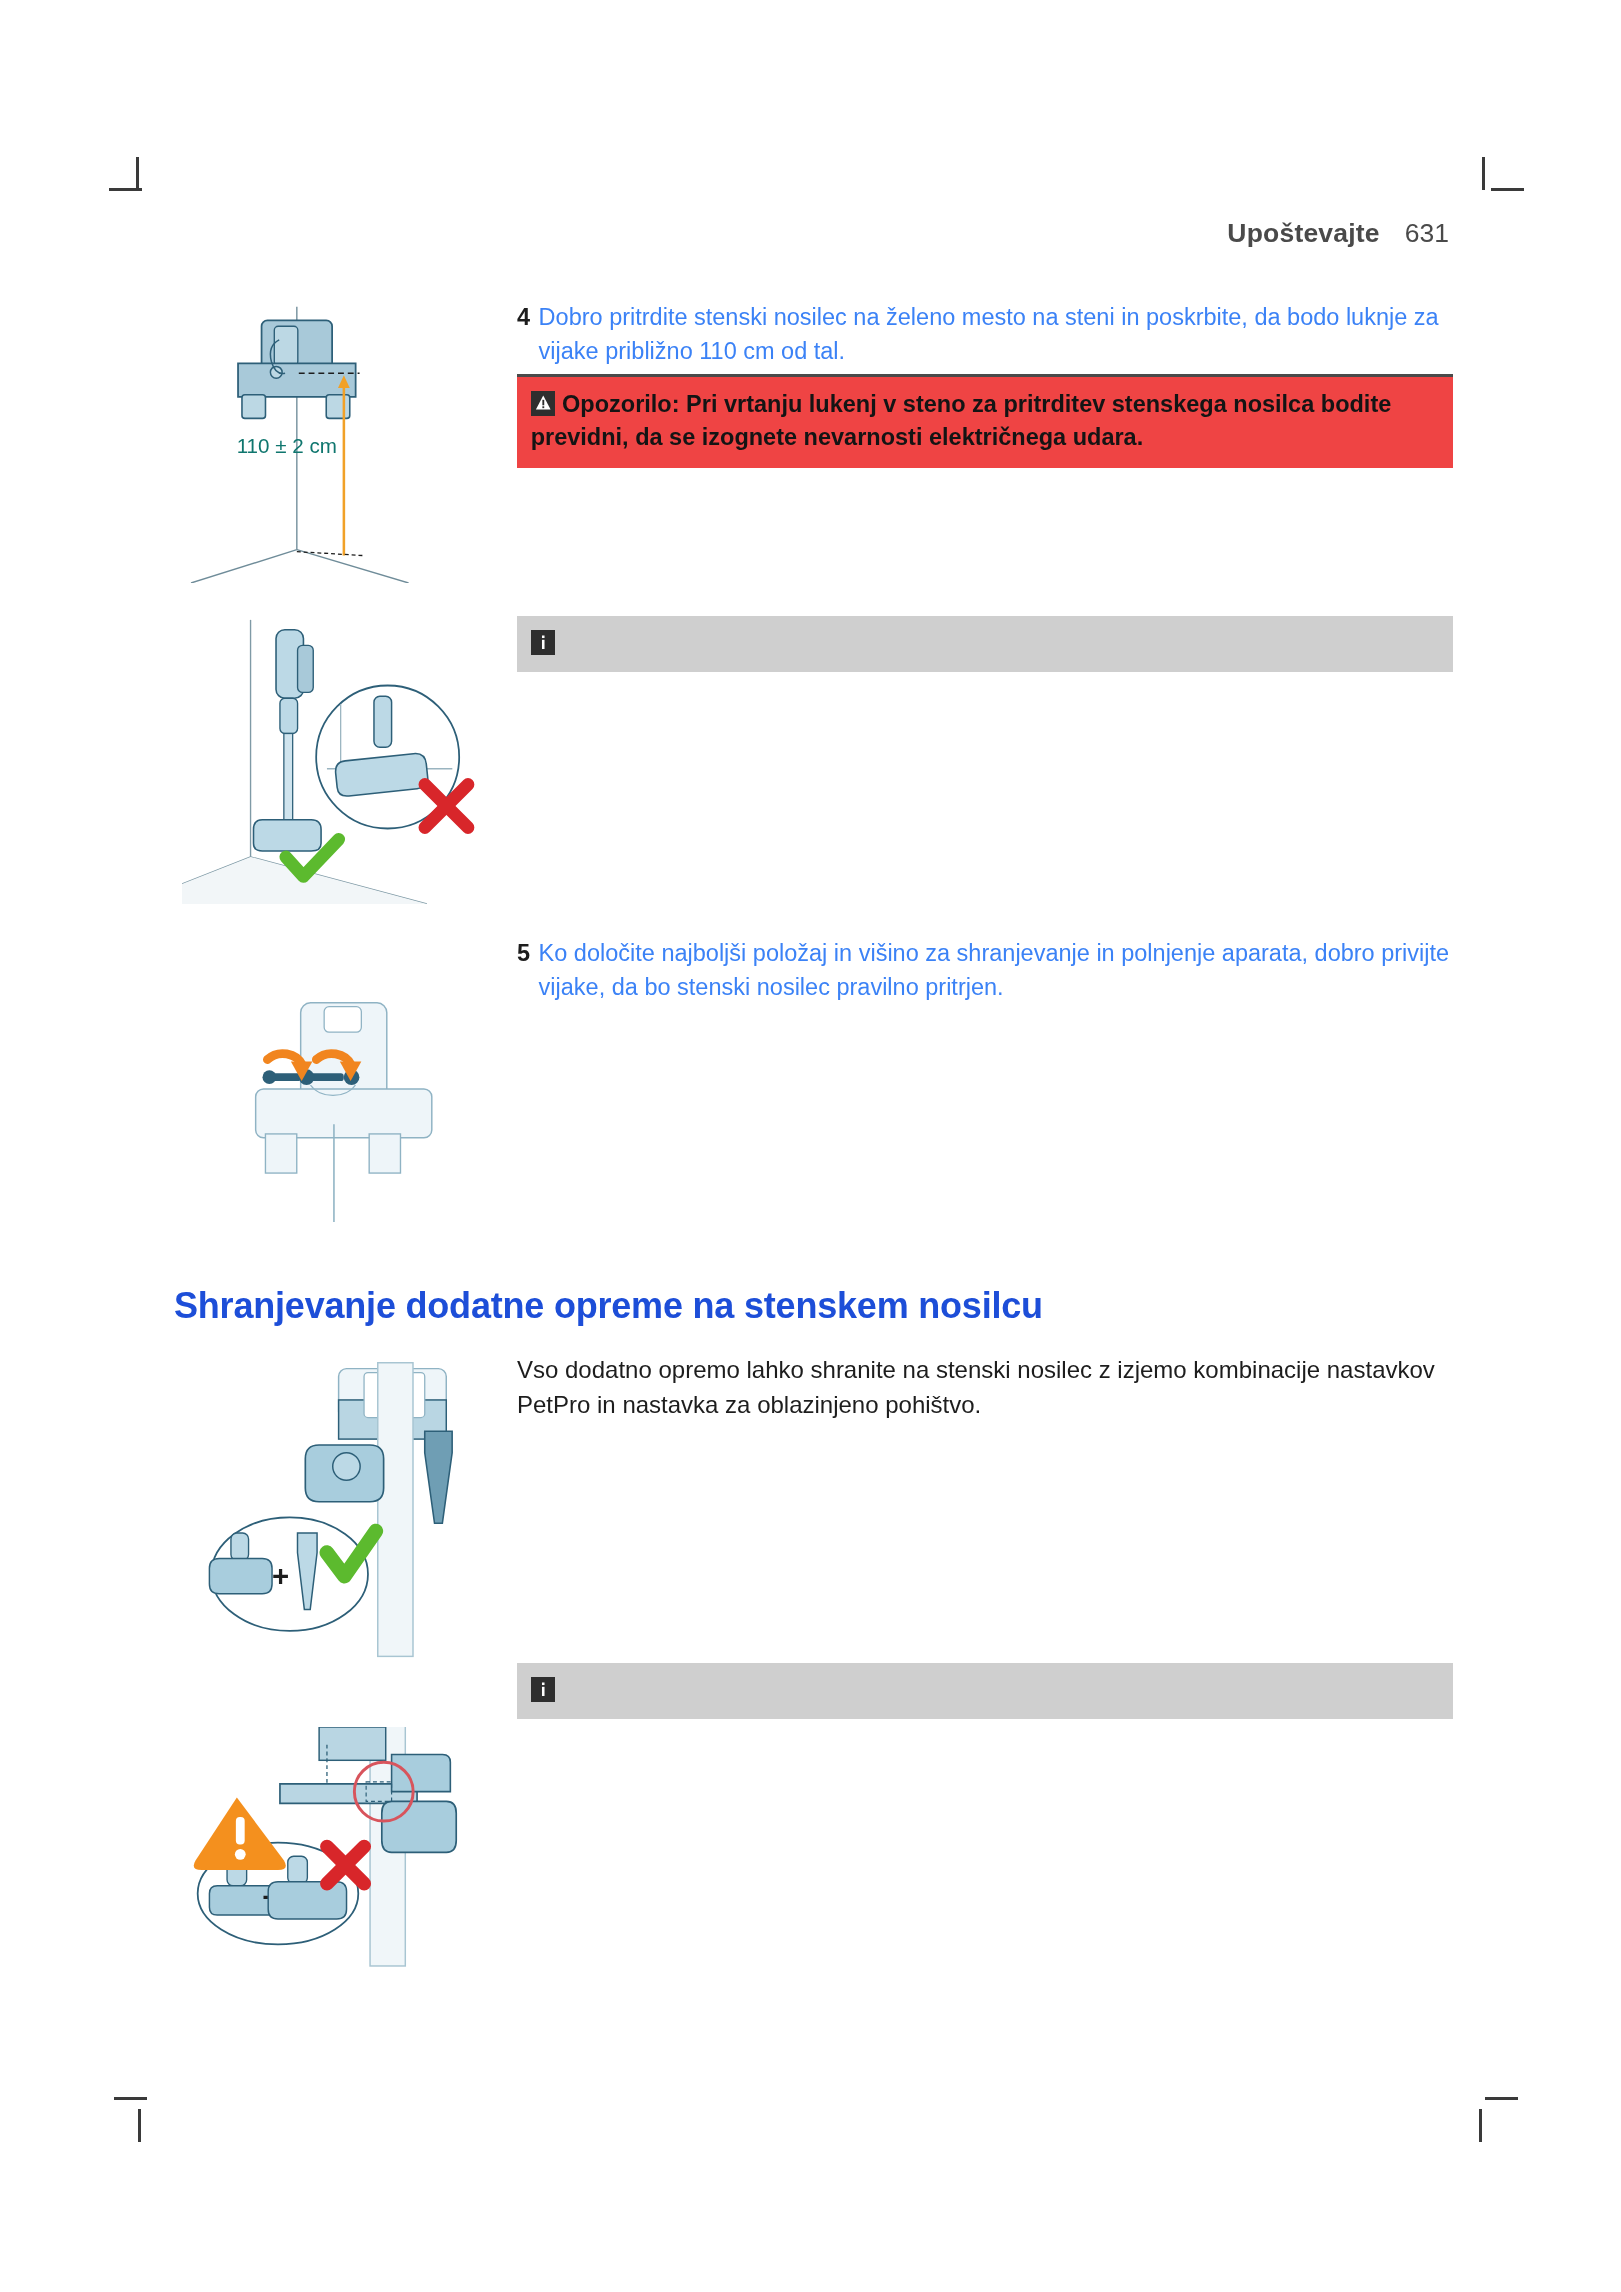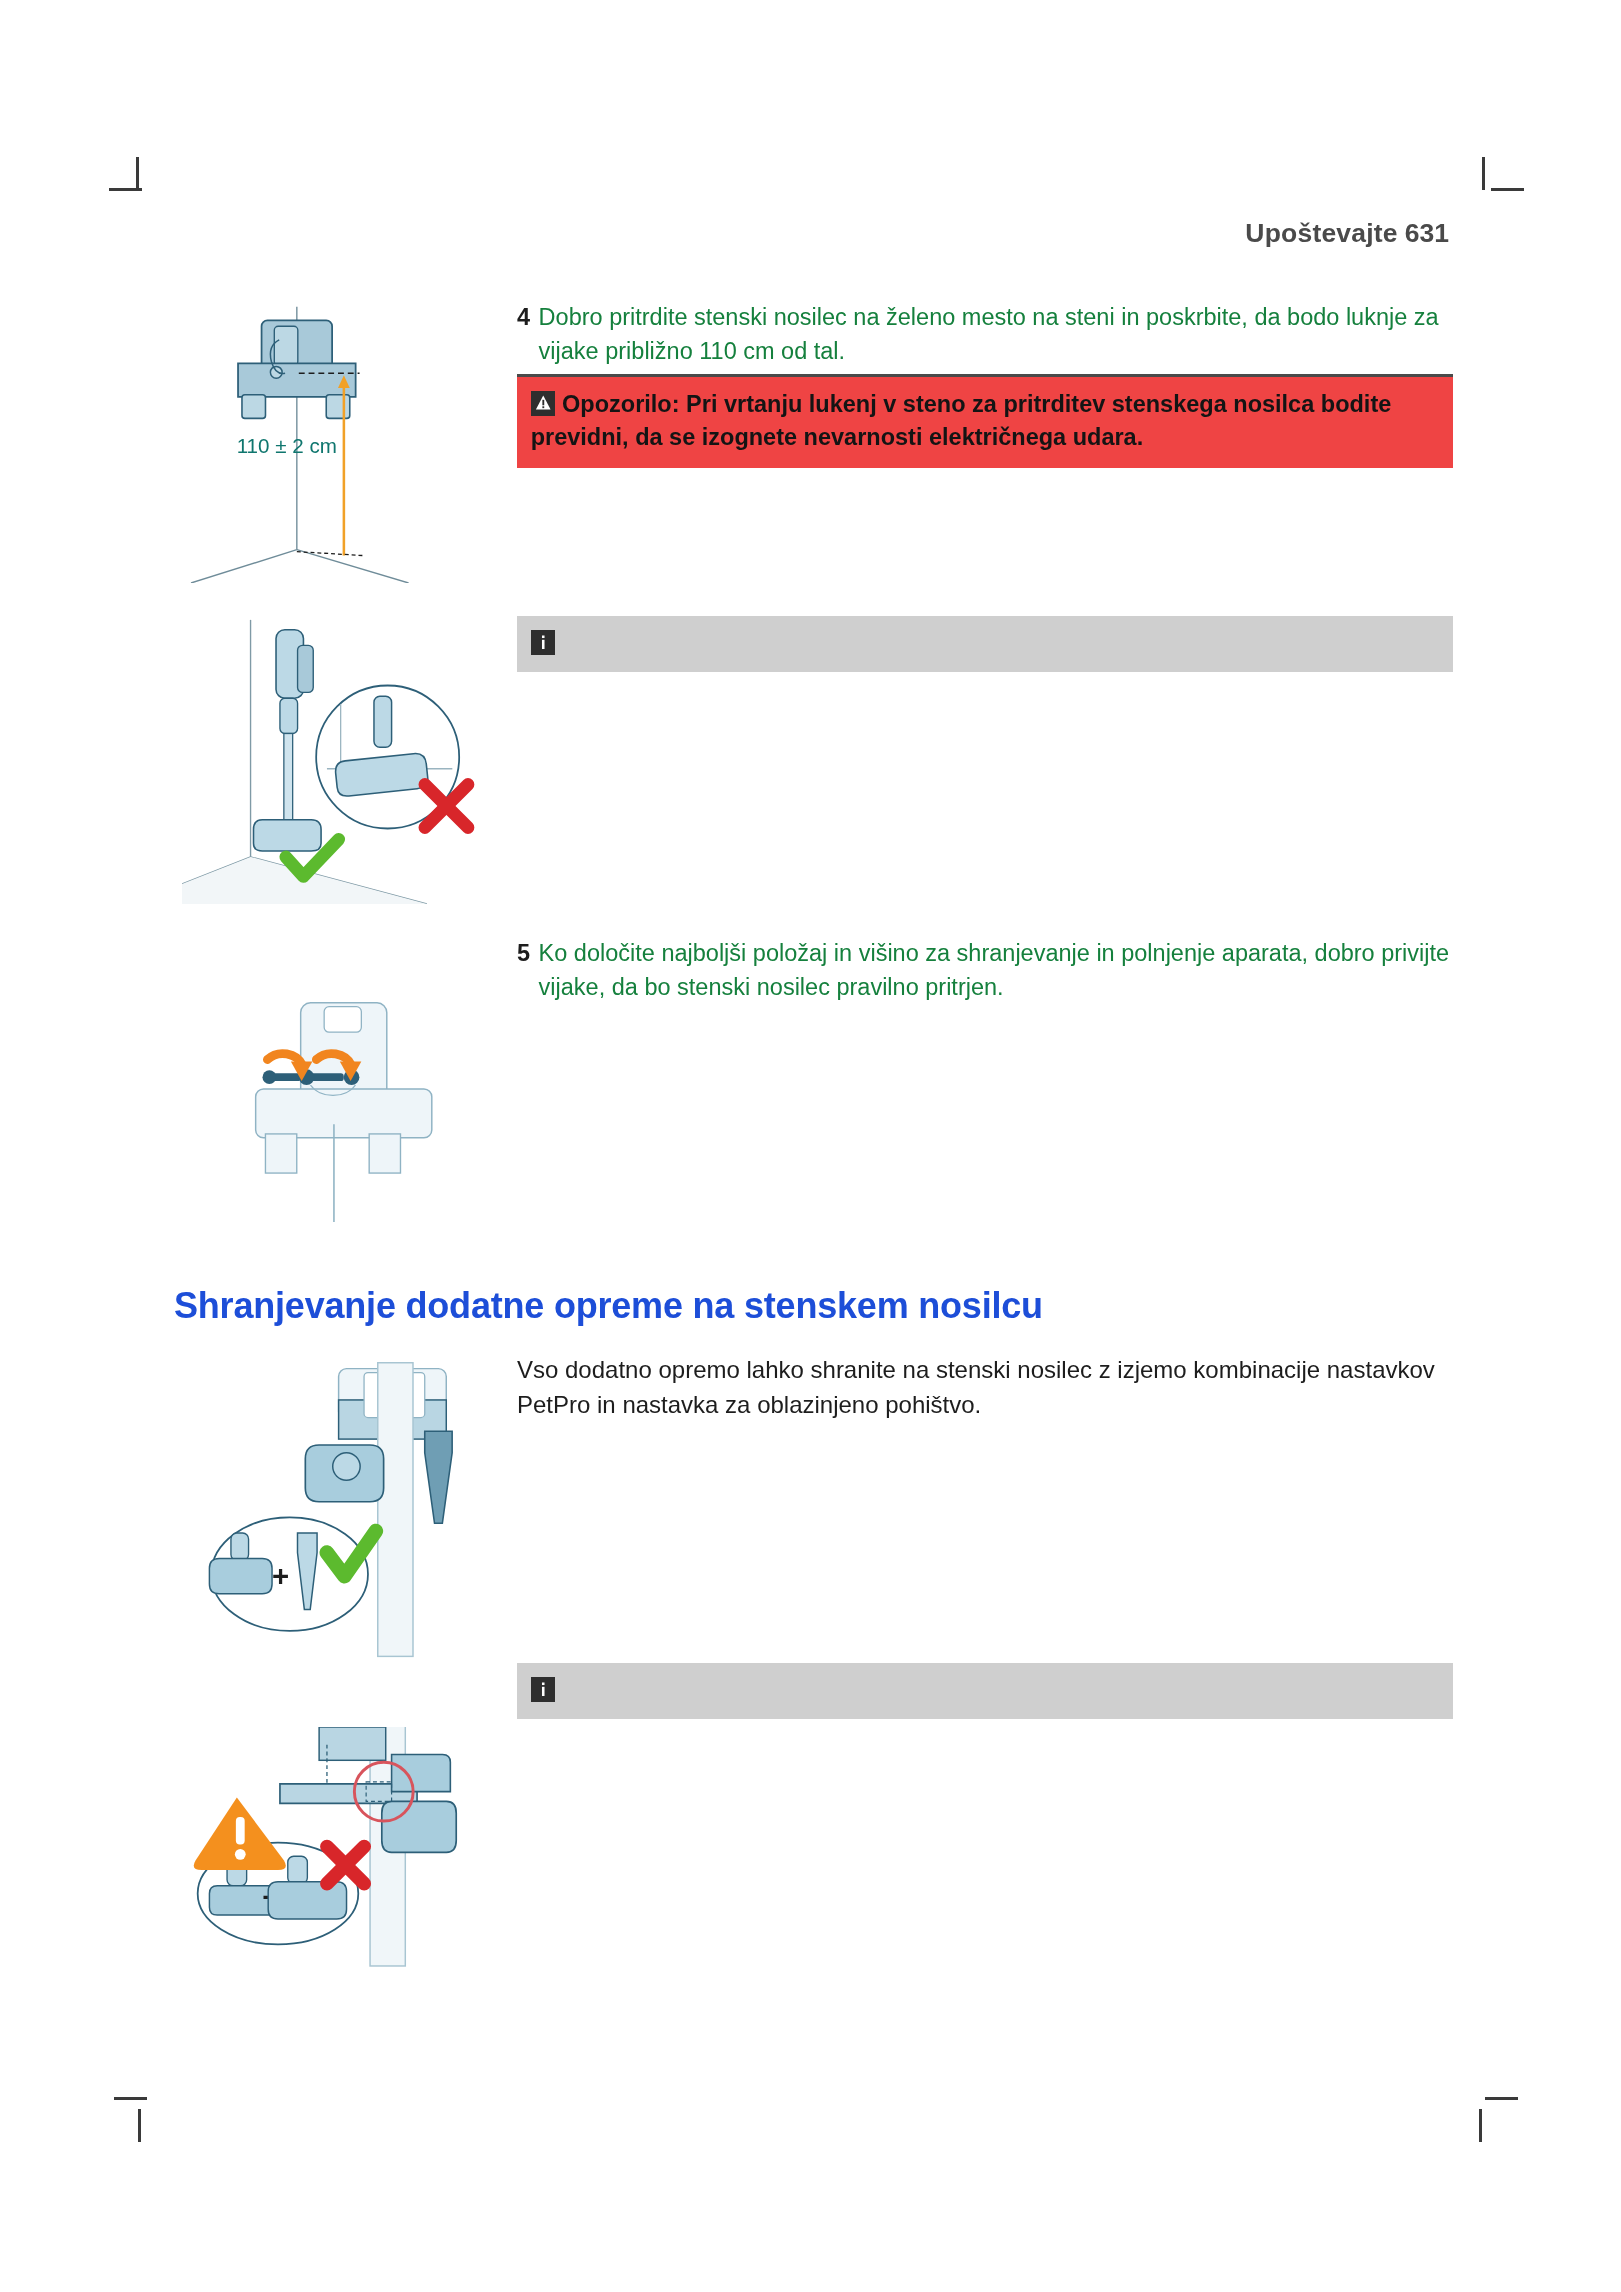--- a/index.html
+++ b/index.html
@@ -33,43 +33,43 @@
     white-space: nowrap;
   }
   .running-head .lang {
     font-size: 26.5px;
     font-weight: bold;
     color: #4a4a4a;
     letter-spacing: 0.2px;
   }
   .running-head .pageno {
     font-size: 26.5px;
-    font-weight: bold;
+    font-weight: normal;
     color: #4a4a4a;
-    margin-left: 7px;
+    margin-left: 25px;
   }
 
   
   .text-col { position: absolute; left: 517px; width: 936px; }
   .fig { position: absolute; }
 
   
   .step { display: flex; align-items: flex-start; }
   .step-num {
     font-size: 23.5px;
     font-weight: bold;
     color: #1d1d1d;
     width: 21.6px;
     flex: 0 0 21.6px;
     line-height: 1.45;
   }
   .step-body {
     font-size: 23.5px;
     line-height: 1.45;
-    color: #15803d;
+    color: #3b82f6;
   }
 
   
   .callout {
     background: #c6c6c6;
     padding: 10.8px 13.7px 12.7px 13.7px;
     box-sizing: border-box;
   }
   .callout.warning {
     border-top: 3.9px solid #4a4a4a;

